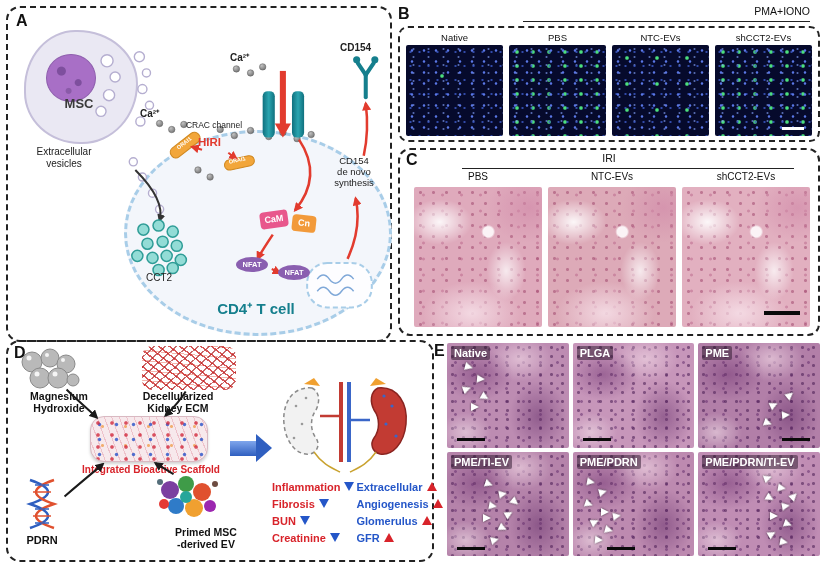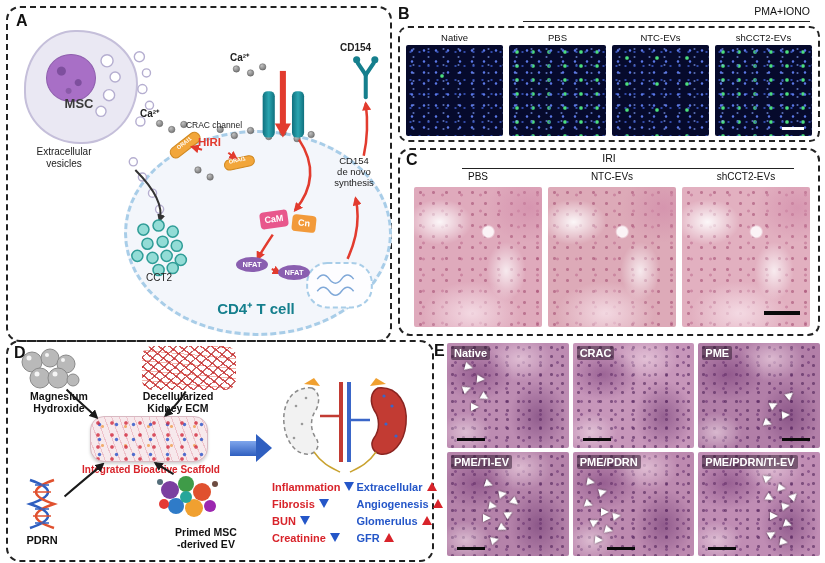--- a/index.html
+++ b/index.html
@@ -475,21 +475,21 @@
         <span class="e-label">Native</span>
         <i class="wa" style="left:18px;top:20px;transform:rotate(15deg)"></i>
         <i class="wa" style="left:30px;top:32px;transform:rotate(5deg)"></i>
         <i class="wa" style="left:16px;top:42px;transform:rotate(-20deg)"></i>
         <i class="wa" style="left:34px;top:50px;transform:rotate(30deg)"></i>
         <i class="wa" style="left:24px;top:60px;transform:rotate(0deg)"></i>
         <i class="sb" style="left:10px;bottom:7px;width:28px"></i>
       </div>
 
       <div class="micro ihc v2">
-        <span class="e-label">CRAC</span>
+        <span class="e-label">PLGA</span>
         <i class="sb" style="left:10px;bottom:7px;width:28px"></i>
       </div>
 
       <div class="micro ihc v3">
         <span class="e-label">PME</span>
         <i class="wa" style="left:72px;top:58px;transform:rotate(-25deg)"></i>
         <i class="wa" style="left:84px;top:68px;transform:rotate(-5deg)"></i>
         <i class="wa" style="left:66px;top:76px;transform:rotate(20deg)"></i>
         <i class="wa" style="left:88px;top:48px;transform:rotate(-40deg)"></i>
         <i class="sb" style="right:10px;bottom:7px;width:28px"></i>

